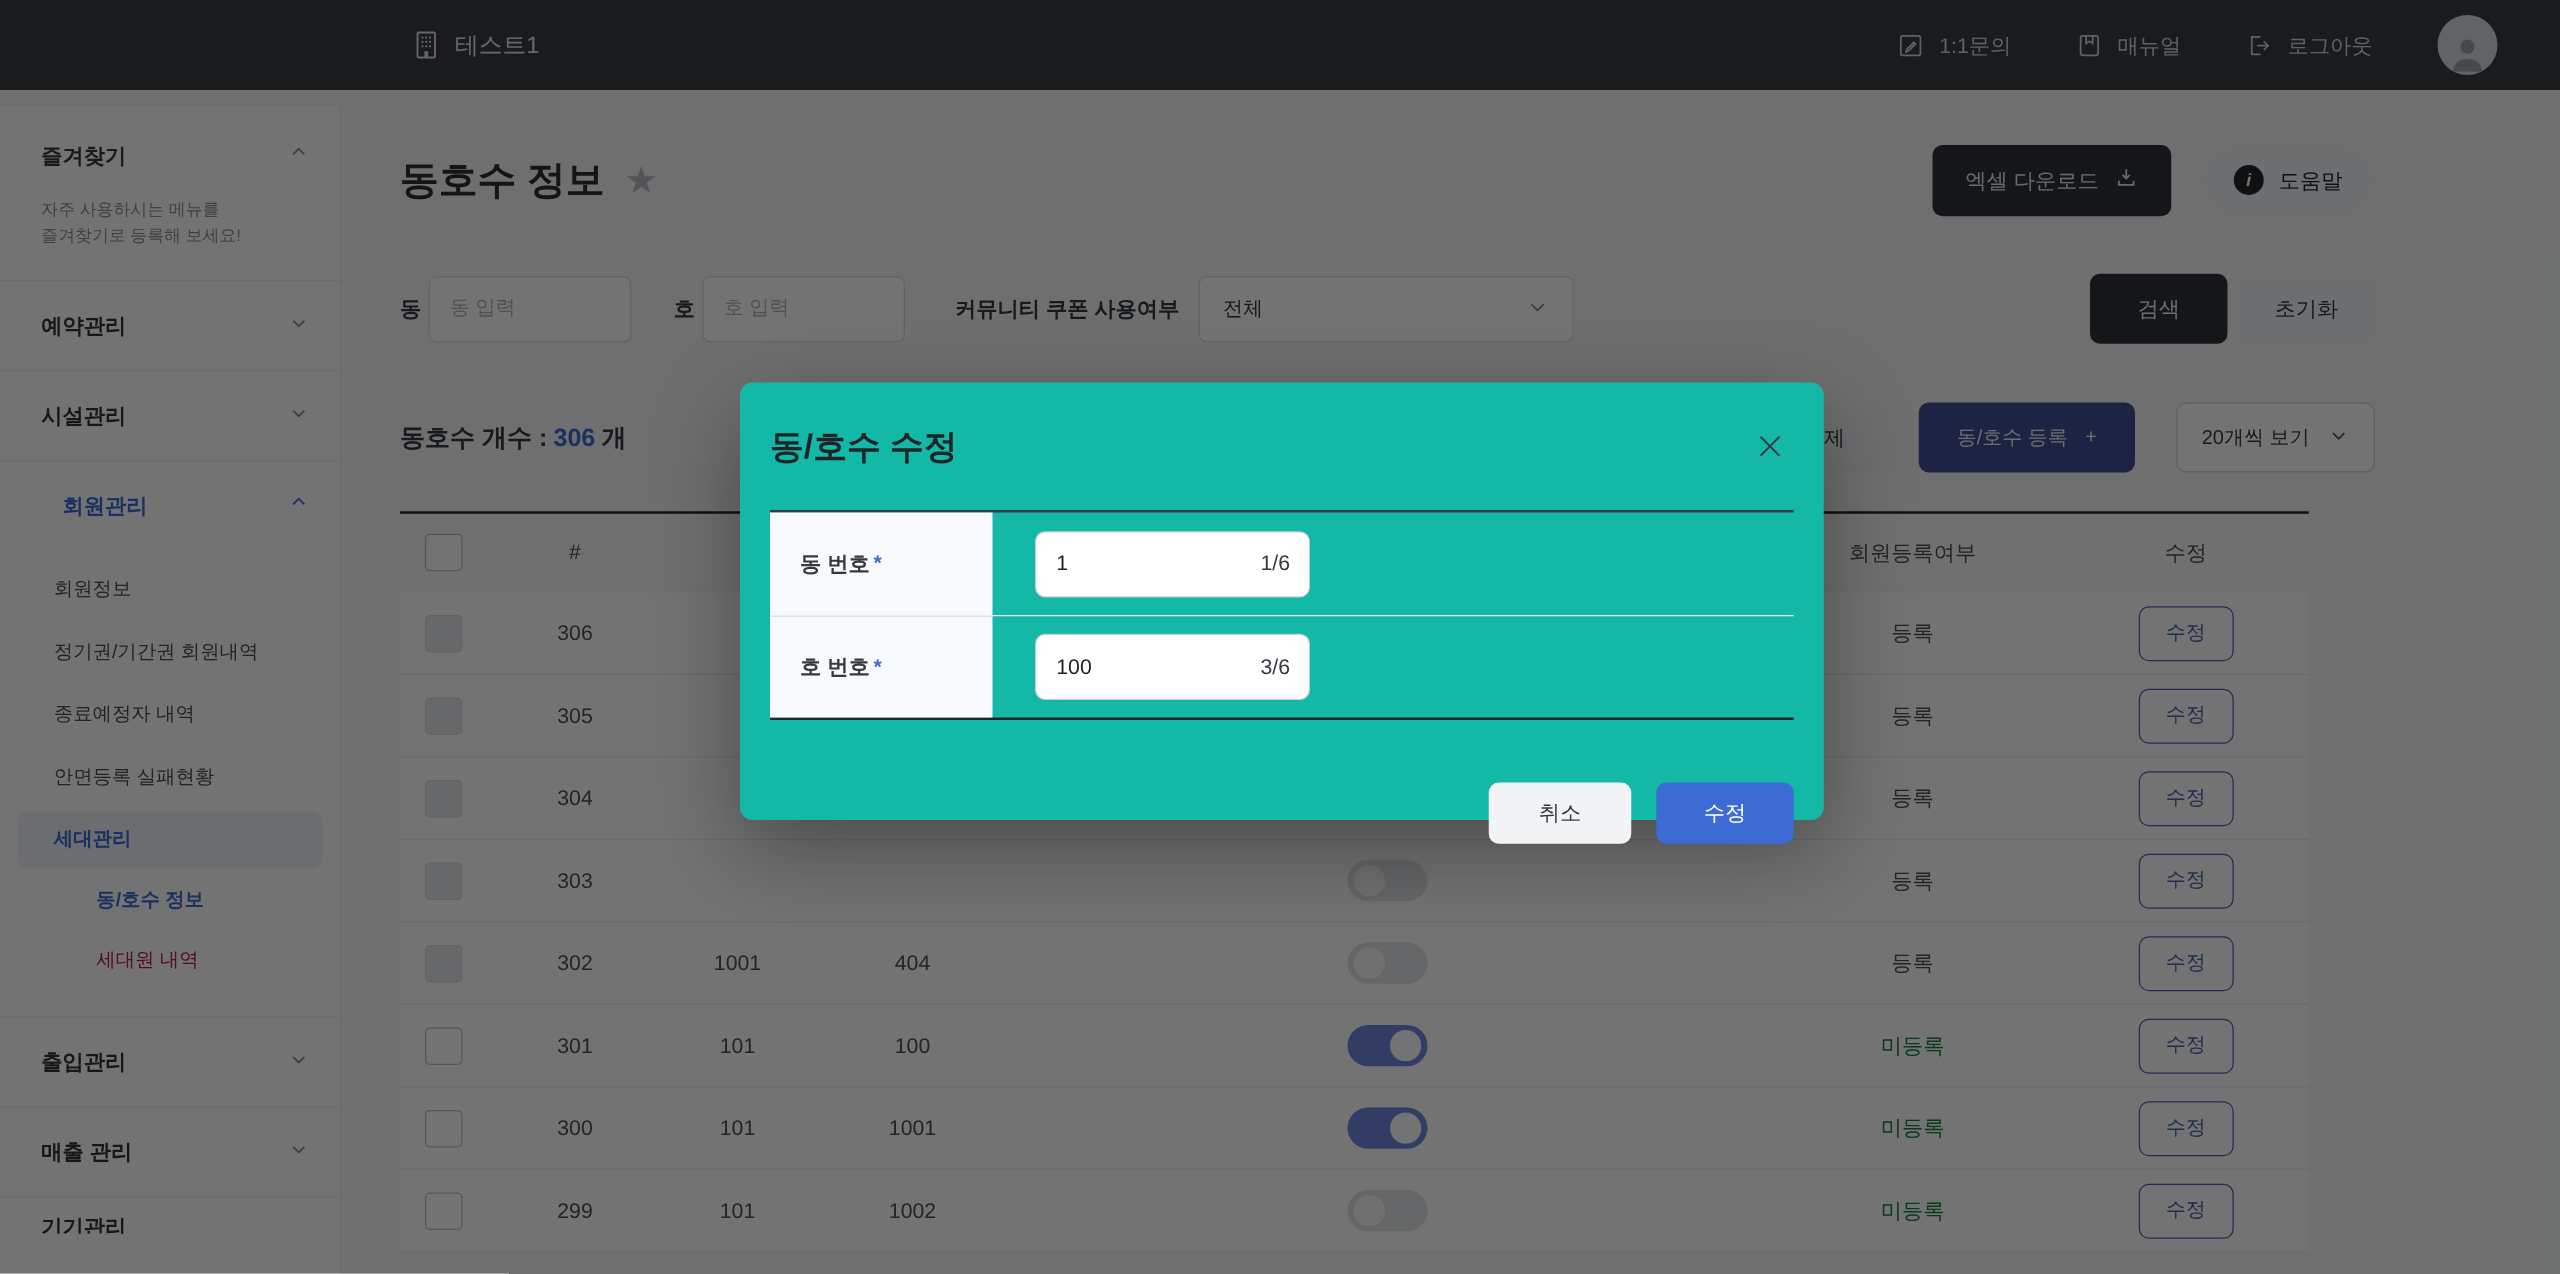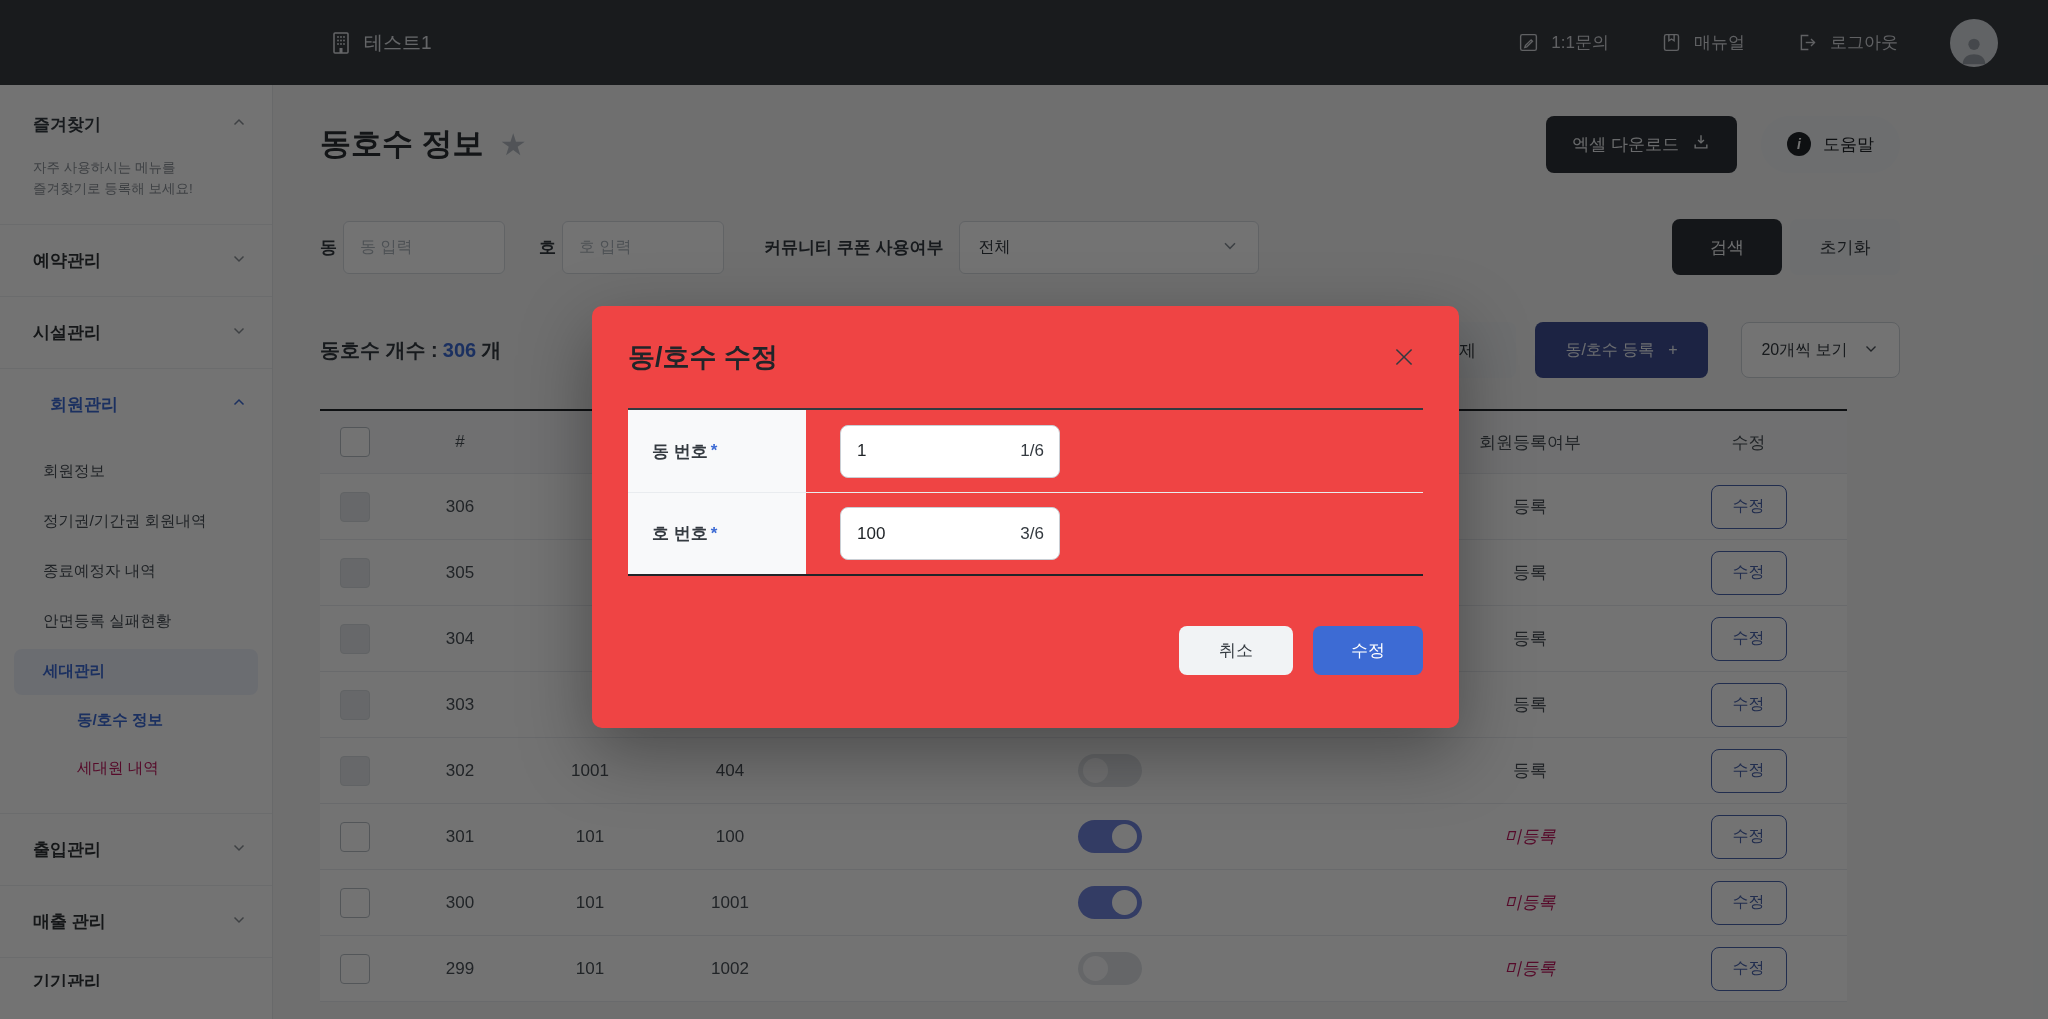--- a/index.html
+++ b/index.html
@@ -1,21 +1,21 @@
 <!DOCTYPE html>
 <html><head>
 <meta charset="utf-8">
 <style>
   * { margin:0; padding:0; box-sizing:border-box; }
   html,body { width:2048px; height:1019px; overflow:hidden;
     font-family:"Liberation Sans","DejaVu Sans",sans-serif; background:#f5f6f7; }
   .app { position:relative; width:2048px; height:1019px; }
 
   
-  .topbar { position:absolute; left:0; top:0; width:2048px; height:85px;
+  .topbar { position:absolute; left:0; top:0; width:2048px; height:72px;
     background:#383c42; display:flex; align-items:center; z-index:1; }
   .topbar .logo { display:flex; align-items:center; gap:12px; margin-left:330px;
     color:#dfe2e6; font-size:19px; }
   .topbar .nav { margin-left:auto; display:flex; align-items:center; gap:52px; margin-right:50px; }
   .topbar .nav-link { display:flex; align-items:center; gap:12px; color:#d4d7db; font-size:17px; cursor:pointer; }
   .topbar .avatar { width:48px; height:48px; border-radius:50%; background:#d8dce1;
     display:flex; align-items:flex-end; justify-content:center; overflow:hidden; }
   .topbar svg { display:block; }
 
   
@@ -88,31 +88,31 @@
   .tcell { text-align:center; font-size:17px; color:#495057; }
   .checkbox { width:30px; height:30px; border-radius:4px; background:#fff;
     border:1px solid #b8bfc6; margin:0 auto; cursor:pointer; }
   .checkbox.disabled { background:#e4e7ea; border-color:#d7dbdf; cursor:default; }
   .toggle { width:64px; height:33px; border-radius:17px; background:#dfe3e7;
     position:relative; margin:0 auto; cursor:pointer; }
   .toggle .knob { position:absolute; top:4px; left:5px; width:25px; height:25px;
     border-radius:50%; background:#f8f9fa; }
   .toggle.on { background:#7286dd; }
   .toggle.on .knob { left:auto; right:5px; background:#fff; }
-  .status.danger { color:#be185d;font-style:italic; }
+  .status.danger { color:#15803d; }
   .btn-edit { width:76px; height:44px; border:1px solid #4a64ad; border-radius:8px;
     background:transparent; color:#4a64ad; font-size:16px; margin:0 auto;
     display:flex; align-items:center; justify-content:center; cursor:pointer; }
 
   
   .overlay { position:absolute; left:0; top:0; width:2048px; height:1019px;
     background:rgba(0,0,0,0.55); z-index:10; }
-  .modal { position:absolute; left:592px; top:306px; width:867px; height:422px;
-    background:#ef4444; border-radius:10px; z-index:20;
-    box-shadow:0 24px 70px rgba(0,0,0,0.35); padding:0 36px; }
+  .modal { position:absolute; left:592px; top:306px; width:867px; height:350px;
+    background:#14b8a6; border-radius:10px; z-index:20;
+    box-shadow:0 24px 70px rgba(0,0,0,0.35); padding:0 24px; }
   .modal-head { height:102px; display:flex; align-items:center; justify-content:space-between; }
   .modal-title { font-size:27px; font-weight:700; color:#212529; }
   .modal-close { width:30px; height:30px; display:flex; align-items:center; justify-content:center;
     cursor:pointer; color:#343a40; margin-right:4px; }
   .form { border-top:2px solid #343a40; border-bottom:2px solid #212529; }
   .form-row { height:82px; display:flex; align-items:center; }
   .form-row + .form-row { border-top:1px solid #e9ecef; }
   .form-label { width:178px; align-self:stretch; background:#f8f9fa; display:flex;
     align-items:center; padding-left:24px; font-size:17px; font-weight:600; color:#343a40; }
   .req { color:#3d6bd4; margin-left:3px; }

